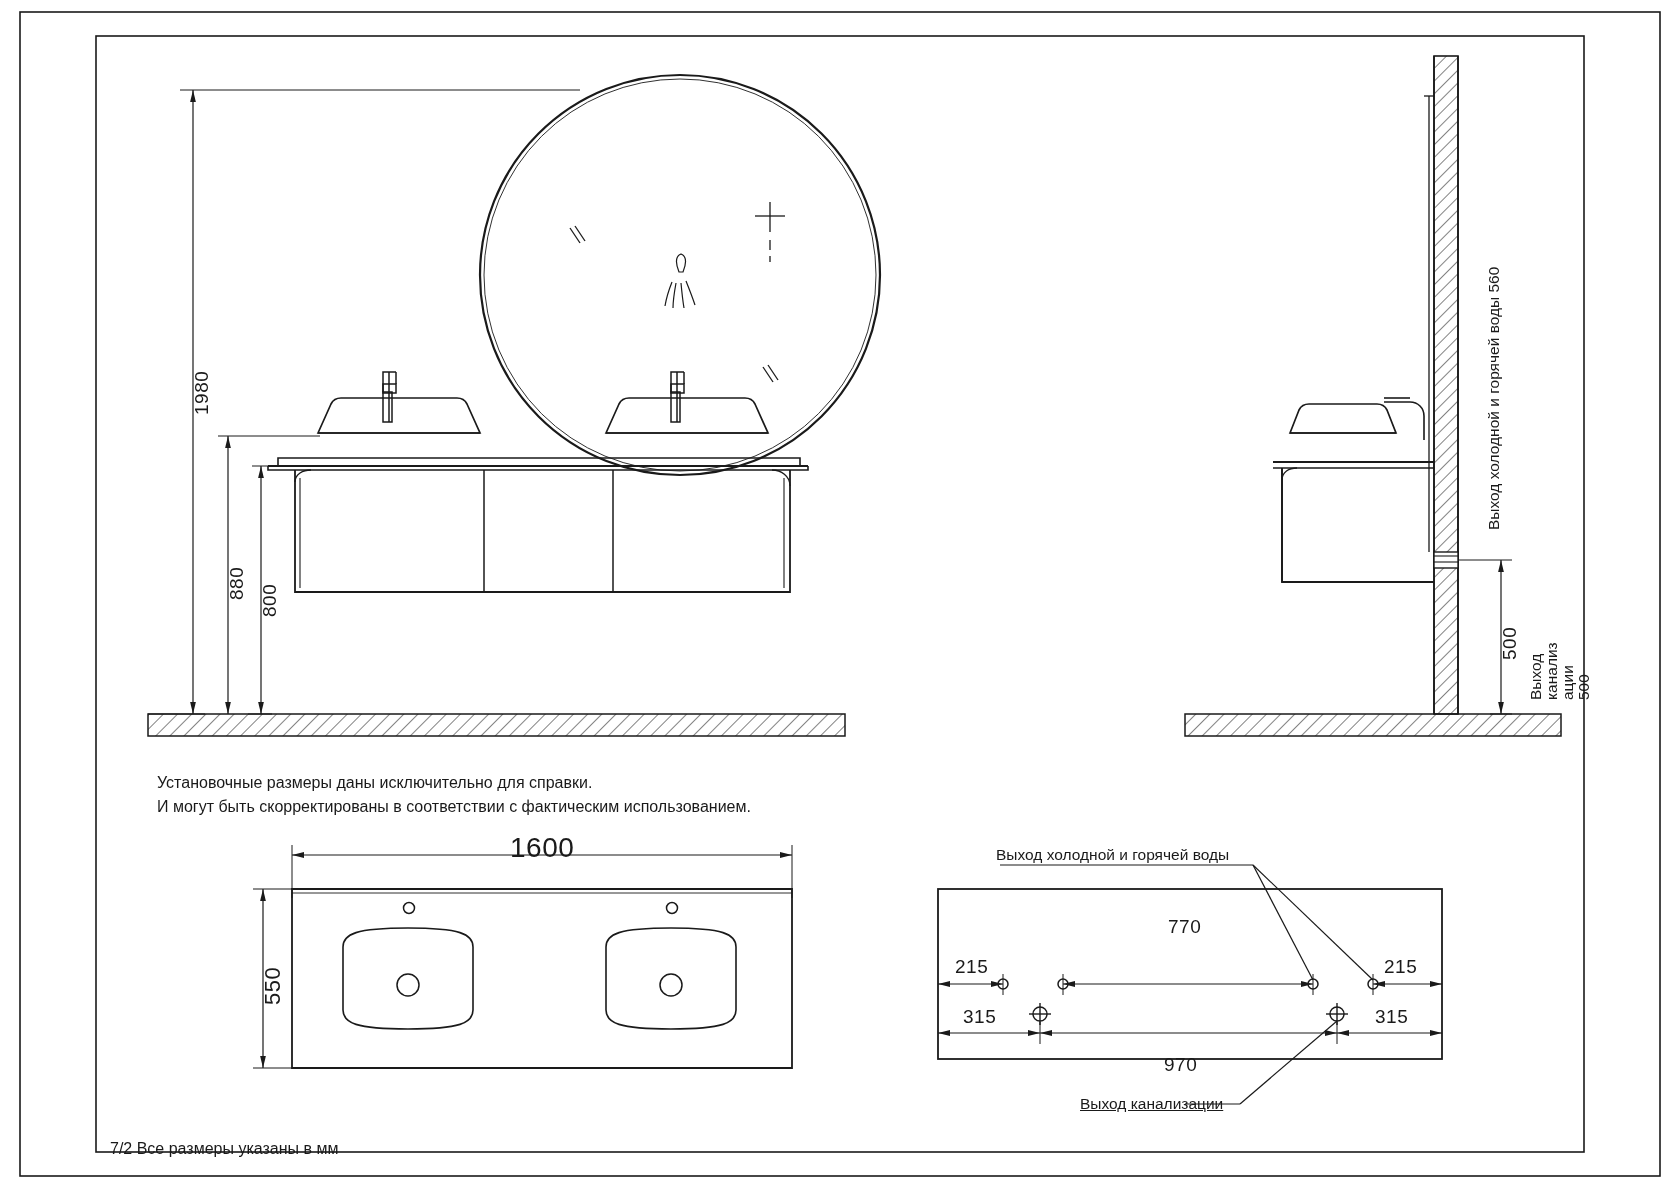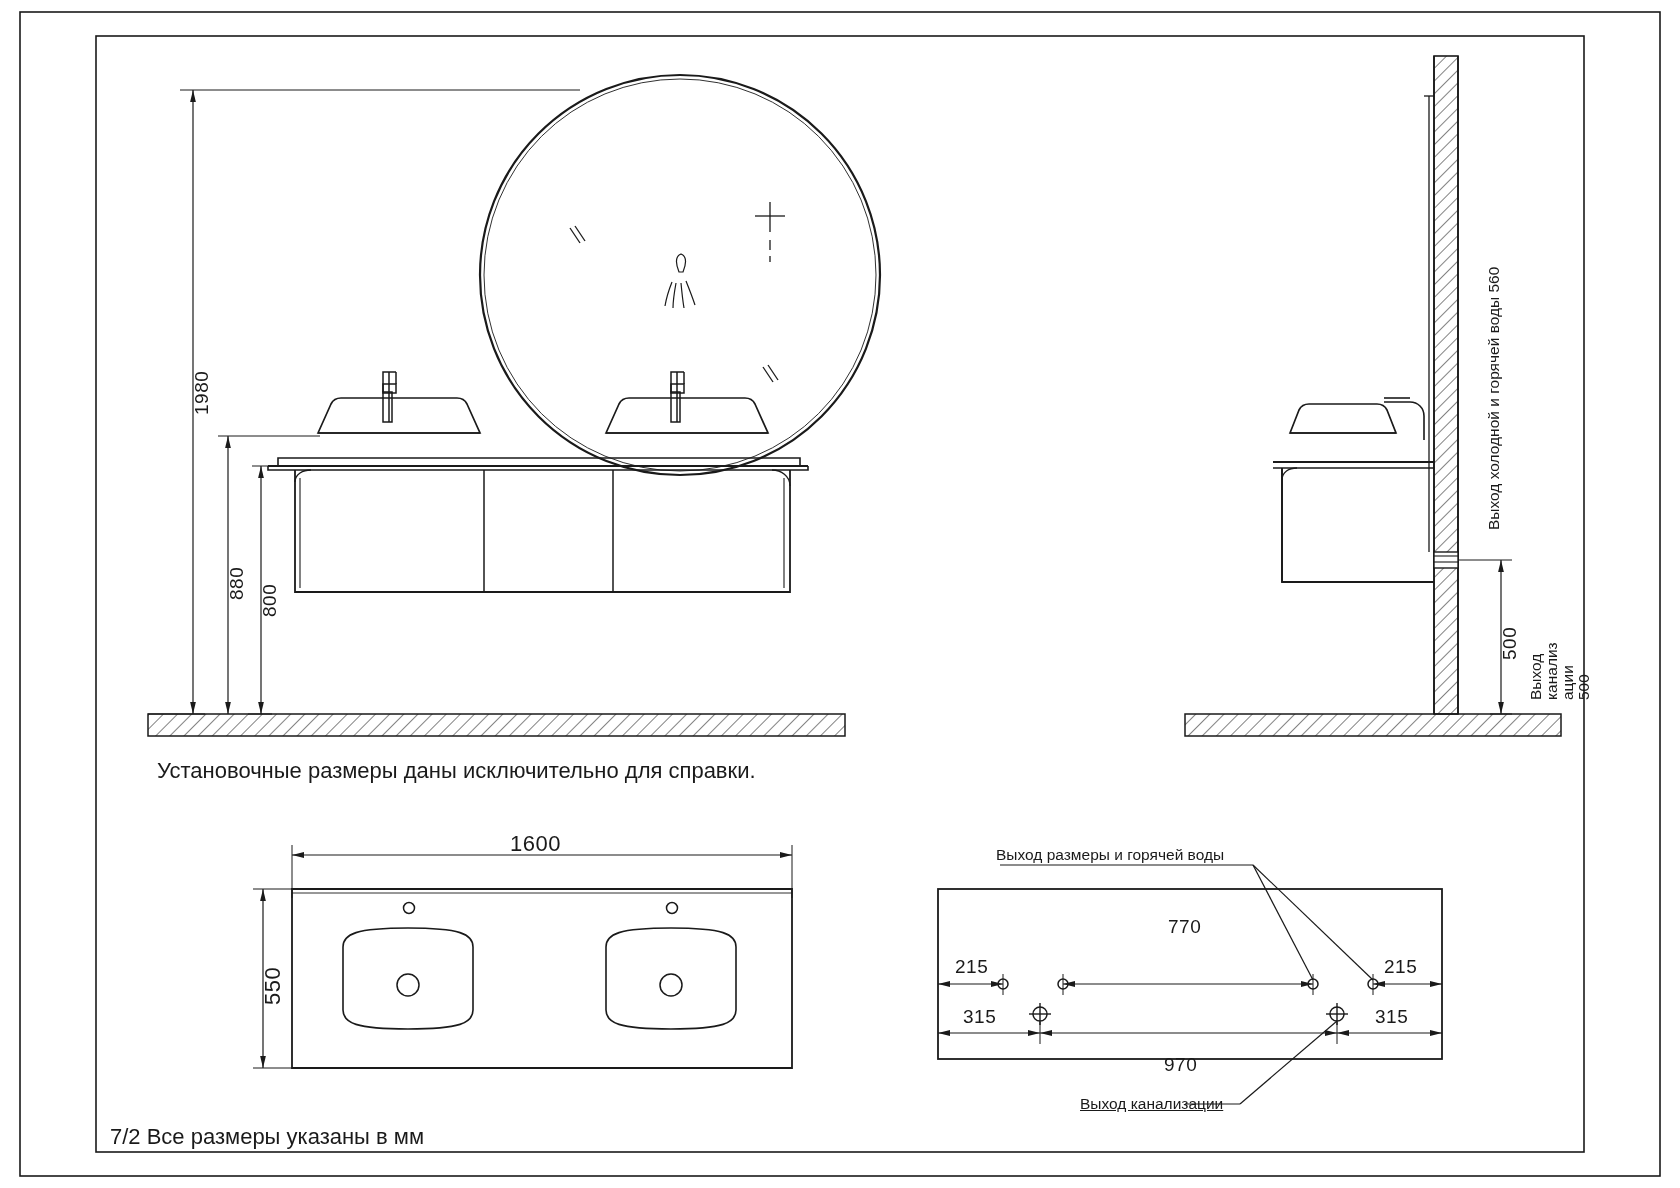--- a/index.html
+++ b/index.html
@@ -31,21 +31,22 @@
     font-family: "Liberation Sans", sans-serif;
     white-space: pre;
     line-height: 1.25;
     color: #1a1a1a;
   }
   .dim {
     font-size: 19px;
     letter-spacing: 0.5px;
   }
   .note {
-    font-size: 22px;
+    font-size: 16px;
+    margin-top: 16px;
   }
   .callout {
     font-size: 15.5px;
   }
   .rot90 {
     transform: rotate(-90deg);
     transform-origin: left top;
   }
 </style>
 </head>
@@ -250,25 +251,26 @@
   <div class="lbl dim rot90" style="left:258px; top:617px;">800</div>
 
   <div class="lbl callout rot90" style="left:1484px; top:530px;">Выход холодной и горячей воды 560</div>
   <div class="lbl dim rot90" style="left:1498px; top:660px;">500</div>
   <div class="lbl callout rot90" style="left:1526px; top:700px;">Выход</div>
   <div class="lbl callout rot90" style="left:1542px; top:700px;">канализ</div>
   <div class="lbl callout rot90" style="left:1558px; top:700px;">ации</div>
   <div class="lbl callout rot90" style="left:1574px; top:700px;">500</div>
 
   <div class="lbl note" style="left:157px; top:757px;">Установочные размеры даны исключительно для справки.</div>
-
-  <div class="lbl dim" style="left:510px; top:830px; font-size:22px;">1600</div>
+  <div class="lbl note" style="left:157px; top:781px;">И могут быть скорректированы в соответствии с фактическим использованием.</div>
+
+  <div class="lbl dim" style="left:510px; top:830px; font-size:28px;">1600</div>
   <div class="lbl dim rot90" style="left:259px; top:1005px; font-size:22px;">550</div>
 
-  <div class="lbl callout" style="left:996px; top:845px;">Выход размеры и горячей воды</div>
+  <div class="lbl callout" style="left:996px; top:845px;">Выход холодной и горячей воды</div>
   <div class="lbl callout" style="left:1080px; top:1094px;text-decoration:underline;">Выход канализации</div>
 
   <div class="lbl dim" style="left:955px; top:955px;">215</div>
   <div class="lbl dim" style="left:1168px; top:915px;">770</div>
   <div class="lbl dim" style="left:1384px; top:955px;">215</div>
 
   <div class="lbl dim" style="left:963px; top:1005px;">315</div>
   <div class="lbl dim" style="left:1164px; top:1005px;margin-top:48px;">970</div>
   <div class="lbl dim" style="left:1375px; top:1005px;">315</div>
 

